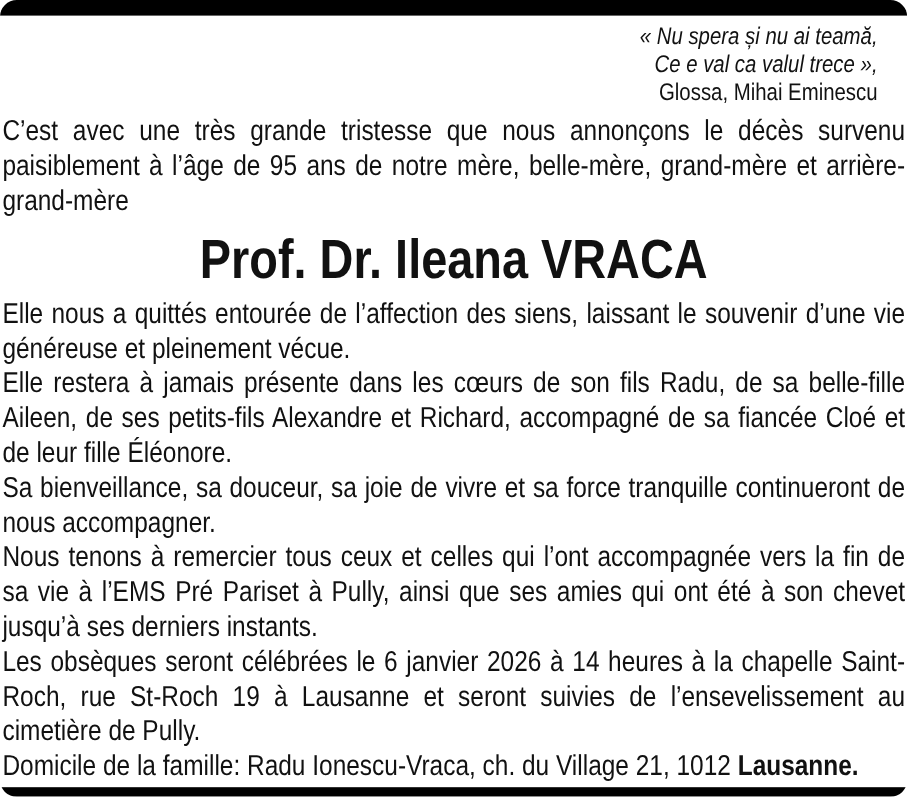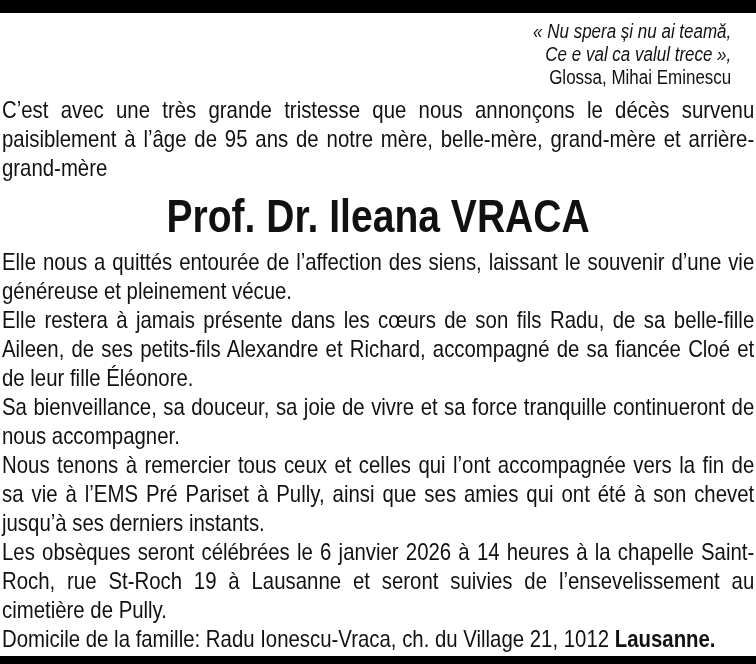--- a/index.html
+++ b/index.html
@@ -4,20 +4,21 @@
 <style>
   html, body { margin: 0; padding: 0; background: #ffffff; }
   .page {
     position: relative;
     width: 756px;
     height: 664px;
     background: #ffffff;
     overflow: hidden;
     font-family: "Liberation Sans", sans-serif;
     color: #111111;
+    border-radius: 14px;
   }
   .rule {
     position: absolute;
     left: 0;
     width: 756px;
     background: #000000;
   }
   .rule.top { top: 0; height: 13px; }
   .rule.bottom { bottom: 0; height: 8px; }
   

